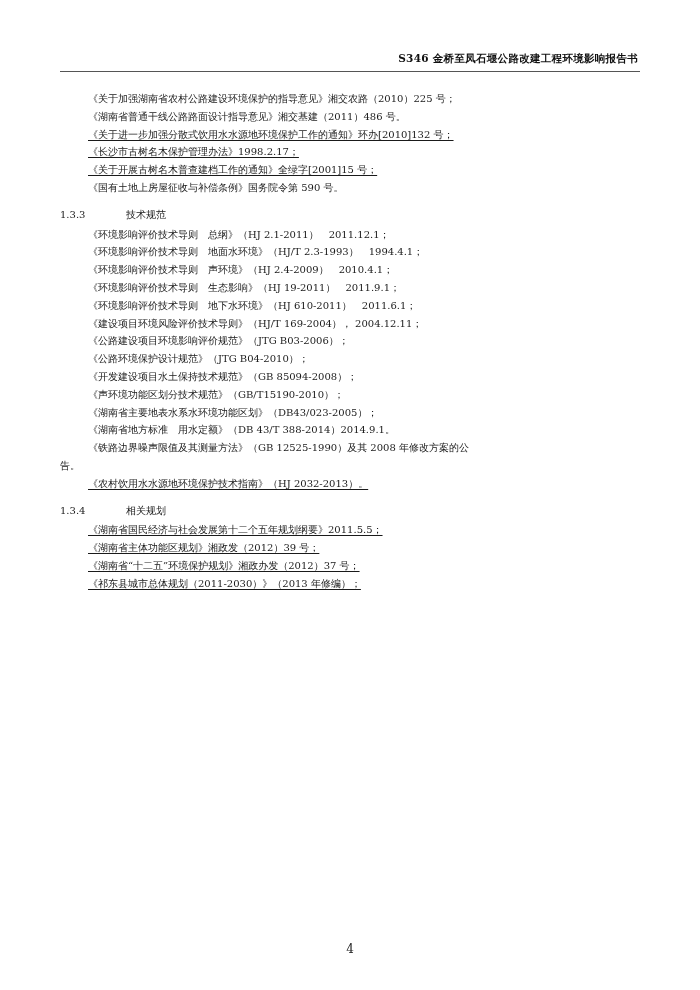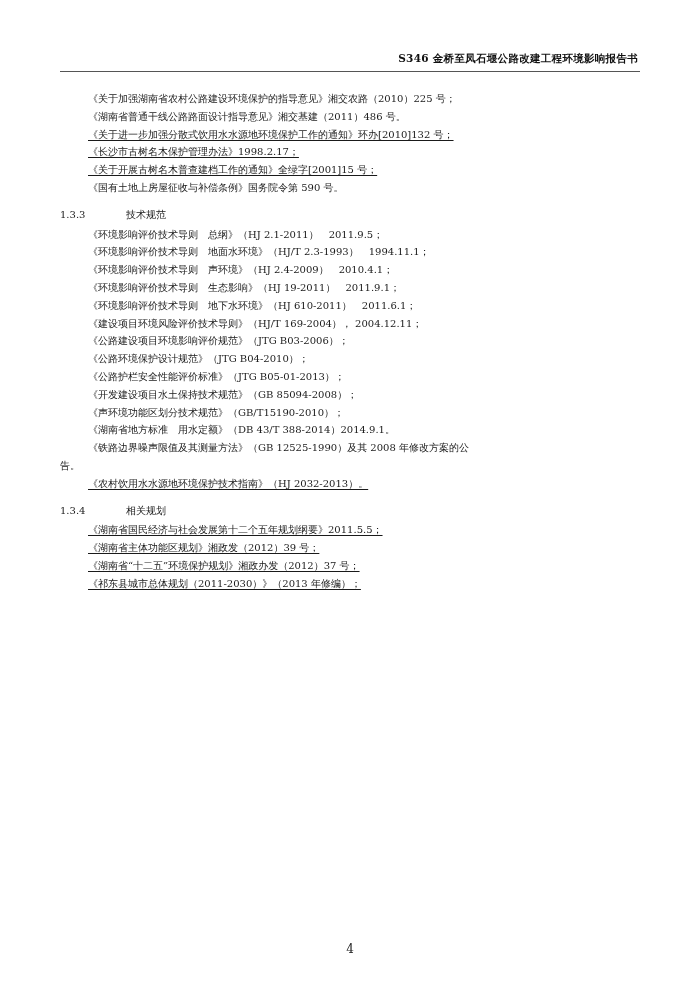--- a/index.html
+++ b/index.html
@@ -101,51 +101,51 @@
     </div>
     <div class="line indent1">
       <span>《国有土地上房屋征收与补偿条例》国务院令第 590 号。</span>
     </div>
 
     <div class="line section">
       <span class="num">1.3.3</span><span class="ttl">技术规范</span>
     </div>
 
     <div class="line indent1">
-      <span>《环境影响评价技术导则　总纲》（HJ 2.1-2011）　2011.9.5；</span>
+      <span>《环境影响评价技术导则　总纲》（HJ 2.1-2011）　2011.12.1；</span>
     </div>
     <div class="line indent1">
-      <span>《环境影响评价技术导则　地面水环境》（HJ/T 2.3-1993）　1994.11.1；</span>
+      <span>《环境影响评价技术导则　地面水环境》（HJ/T 2.3-1993）　1994.4.1；</span>
     </div>
     <div class="line indent1">
       <span>《环境影响评价技术导则　声环境》（HJ 2.4-2009）　2010.4.1；</span>
     </div>
     <div class="line indent1">
       <span>《环境影响评价技术导则　生态影响》（HJ 19-2011）　2011.9.1；</span>
     </div>
     <div class="line indent1">
       <span>《环境影响评价技术导则　地下水环境》（HJ 610-2011）　2011.6.1；</span>
     </div>
     <div class="line indent1">
       <span>《建设项目环境风险评价技术导则》（HJ/T 169-2004）， 2004.12.11；</span>
     </div>
     <div class="line indent1">
       <span>《公路建设项目环境影响评价规范》（JTG B03-2006）；</span>
     </div>
     <div class="line indent1">
       <span>《公路环境保护设计规范》（JTG B04-2010）；</span>
     </div>
     <div class="line indent1">
-      <span>《公路护栏安全性能评价标准》（JTG B05-01-2013）；</span>
-    </div>
-    <div class="line indent1">
       <span>《开发建设项目水土保持技术规范》（GB 85094-2008）；</span>
     </div>
     <div class="line indent1">
       <span>《声环境功能区划分技术规范》（GB/T15190-2010）；</span>
+    </div>
+    <div class="line indent1">
+      <span>《湖南省主要地表水系水环境功能区划》（DB43/023-2005）；</span>
     </div>
     <div class="line indent1">
       <span>《湖南省地方标准　用水定额》（DB 43/T 388-2014）2014.9.1。</span>
     </div>
 
     <div class="line indent1">
       <span>《铁路边界噪声限值及其测量方法》（GB 12525-1990）及其 2008 年修改方案的公</span>
     </div>
     <div class="line">
       <span>告。</span>

